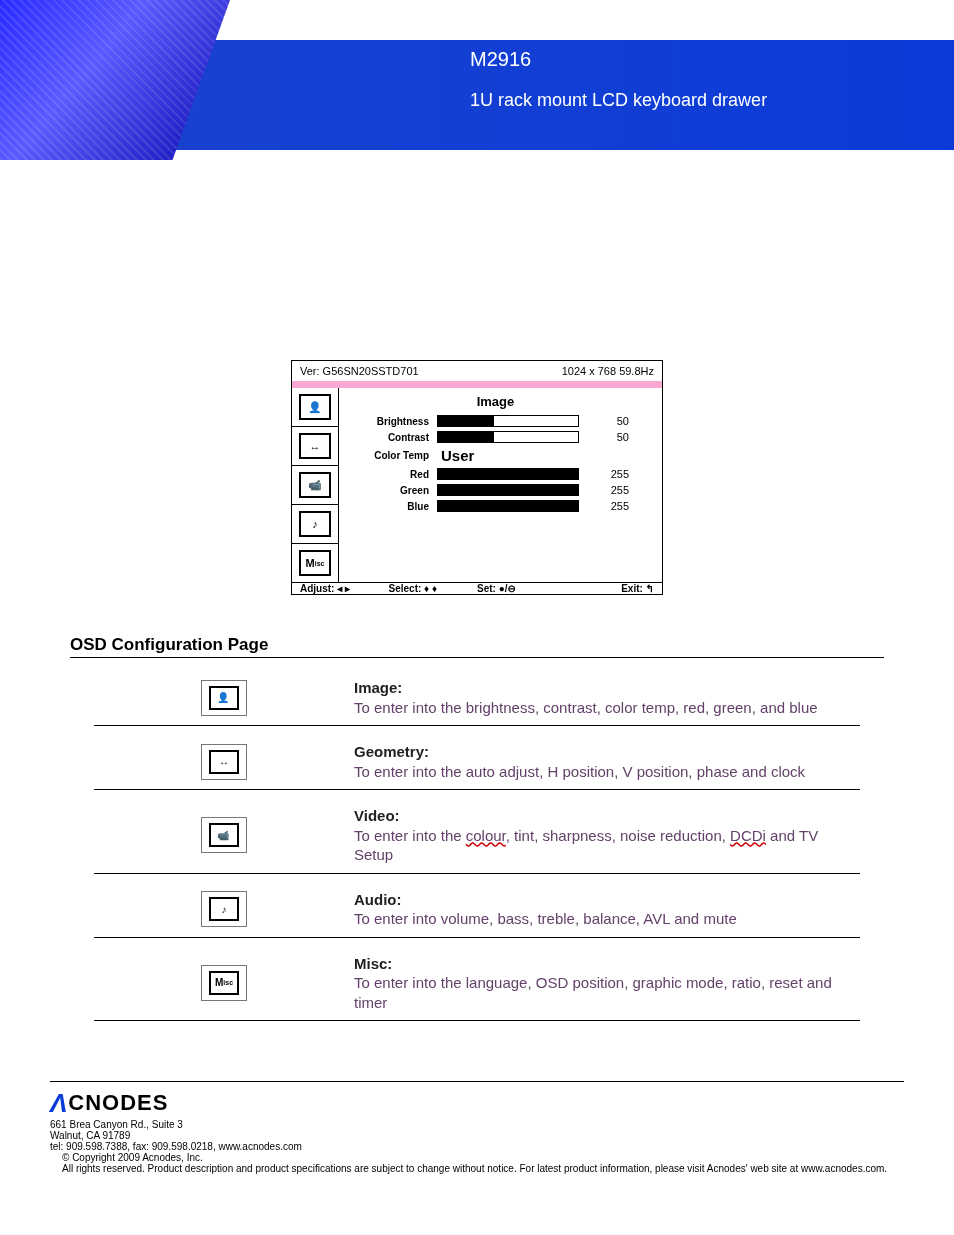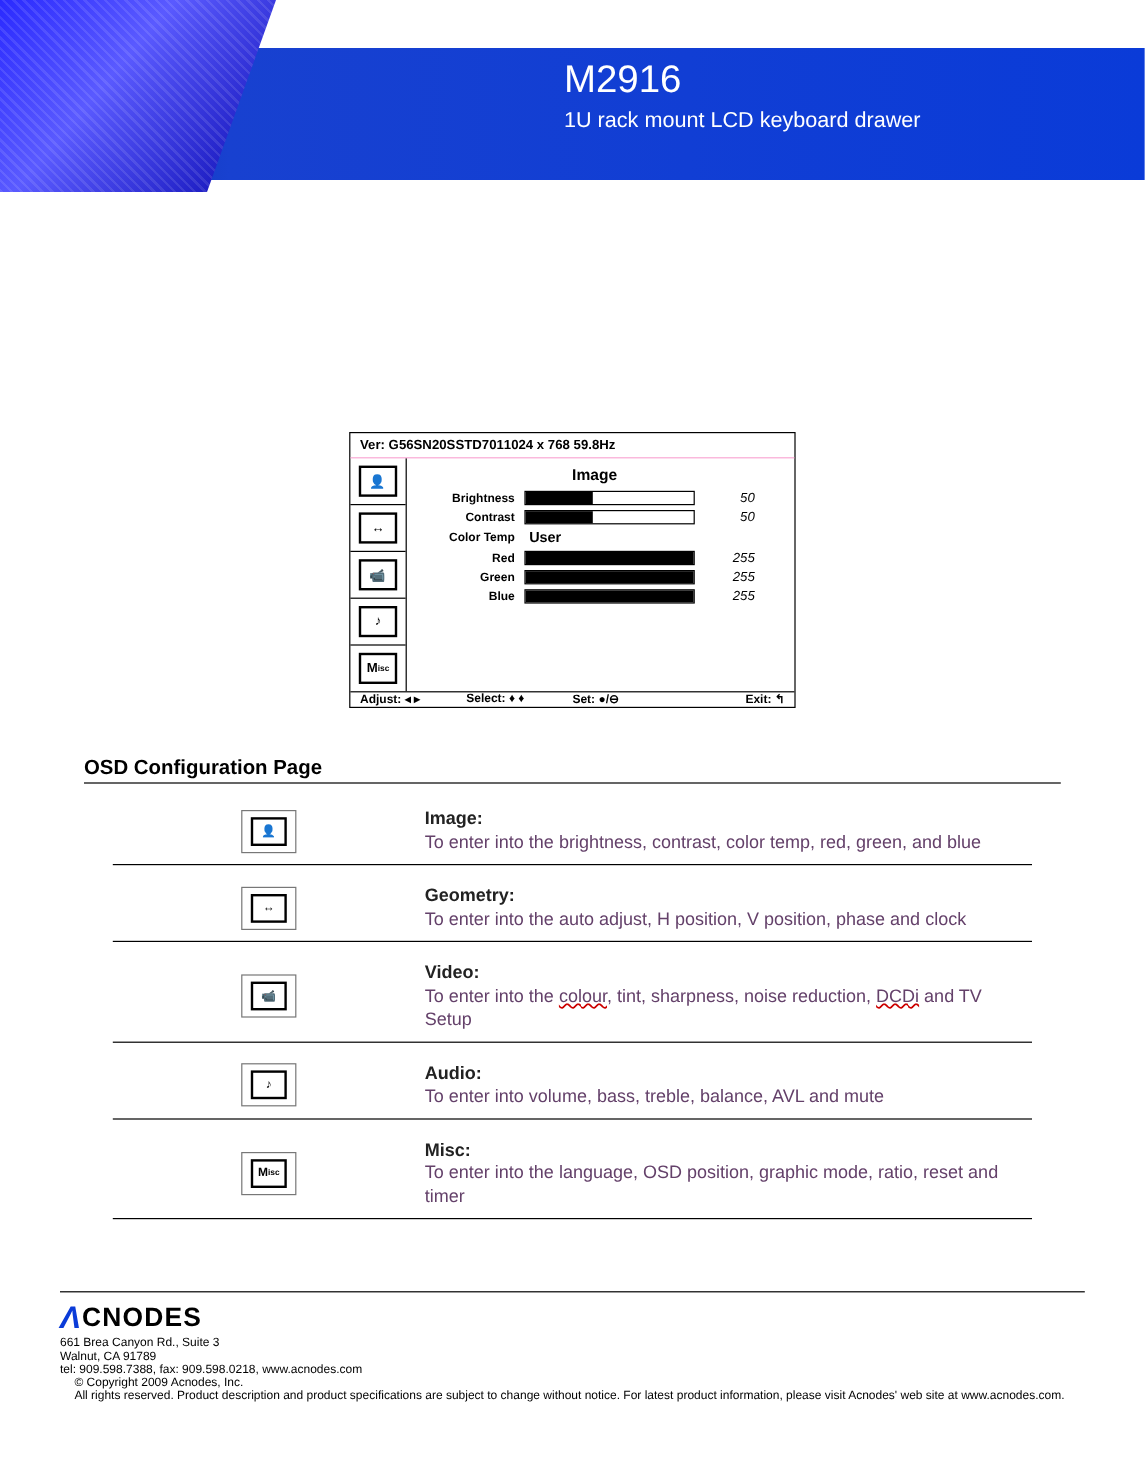--- a/index.html
+++ b/index.html
@@ -31,44 +31,44 @@
     background:
       repeating-linear-gradient(45deg, rgba(255,255,255,0.1) 0 2px, transparent 2px 6px),
       linear-gradient(130deg, #2a2aff 0%, #5a5aff 40%, #0a0ab0 100%);
     clip-path: polygon(0 0, 100% 0, 75% 100%, 0 100%);
   }
   .header-title {
     position: absolute;
     top: 48px;
     left: 470px;
     color: #fff;
-    font-size: 32px;
+    font-size: 20px;
     font-weight: normal;
   }
   .header-sub {
     position: absolute;
     top: 90px;
     left: 470px;
     color: #fff;
     font-size: 18px;
   }
 
   .osd-panel {
     margin: 200px auto 40px;
     width: 370px;
     border: 1px solid #000;
     font-family: Arial, sans-serif;
     font-size: 11px;
   }
   .osd-top {
     display: flex;
-    justify-content: flex-start;
+    justify-content: space-between;
     padding: 4px 8px;
-    border-bottom: 1px solid #f9a8d4;
-    font-weight: bold;
+    border-bottom: 7px solid #f9a8d4;
+    font-weight: normal;
   }
   .osd-body {
     display: flex;
   }
   .osd-tabs {
     width: 46px;
     border-right: 1px solid #000;
   }
   .osd-tab {
     border-bottom: 1px solid #000;
@@ -118,25 +118,24 @@
   }
   .osd-fill {
     background: #000;
     height: 100%;
   }
   .osd-val {
     width: 40px;
     text-align: right;
     font-size: 11px;
     padding-left: 10px;
-    font-style: italic;
   }
   .osd-user {
     font-weight: bold;
-    font-size: 12px;
+    font-size: 15px;
     padding-left: 4px;
   }
   .osd-footer {
     border-top: 1px solid #000;
     display: flex;
     font-size: 10px;
     font-weight: bold;
     padding: 0 8px;
   }
   .osd-footer span { flex: 1; }

